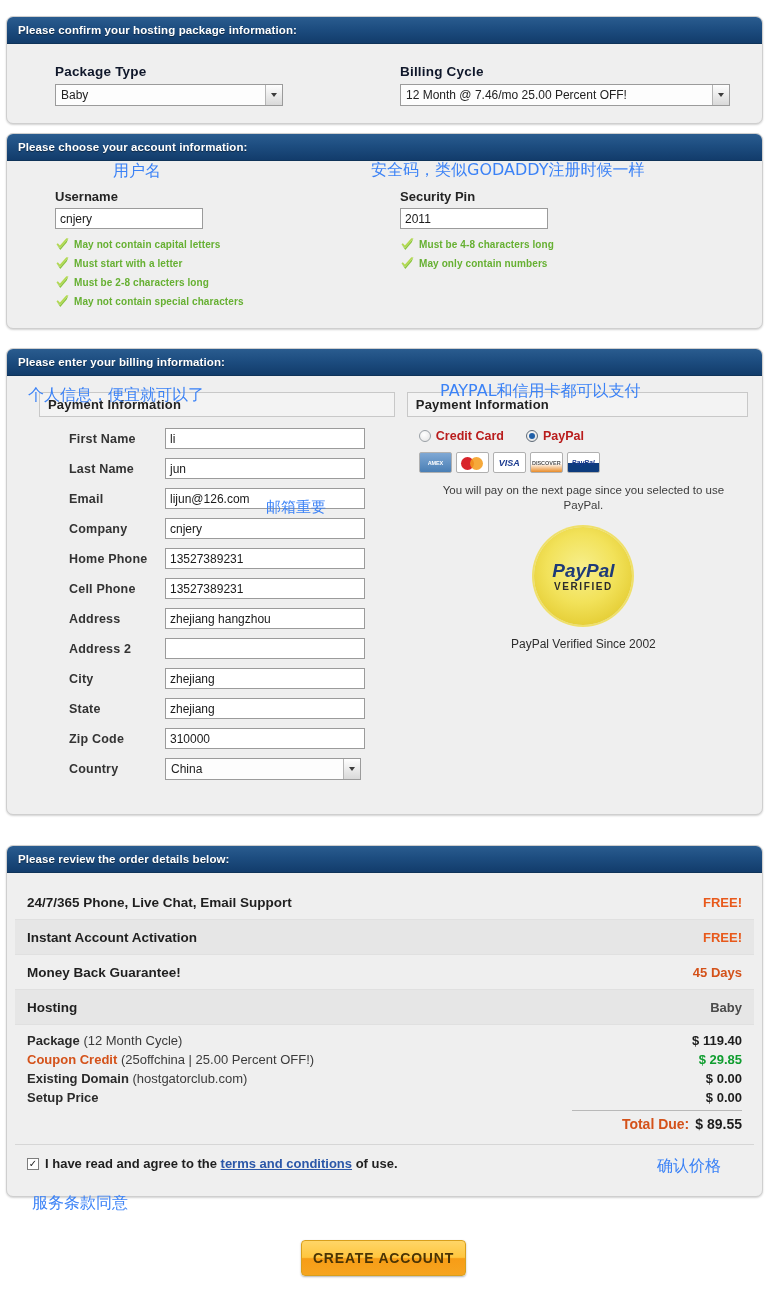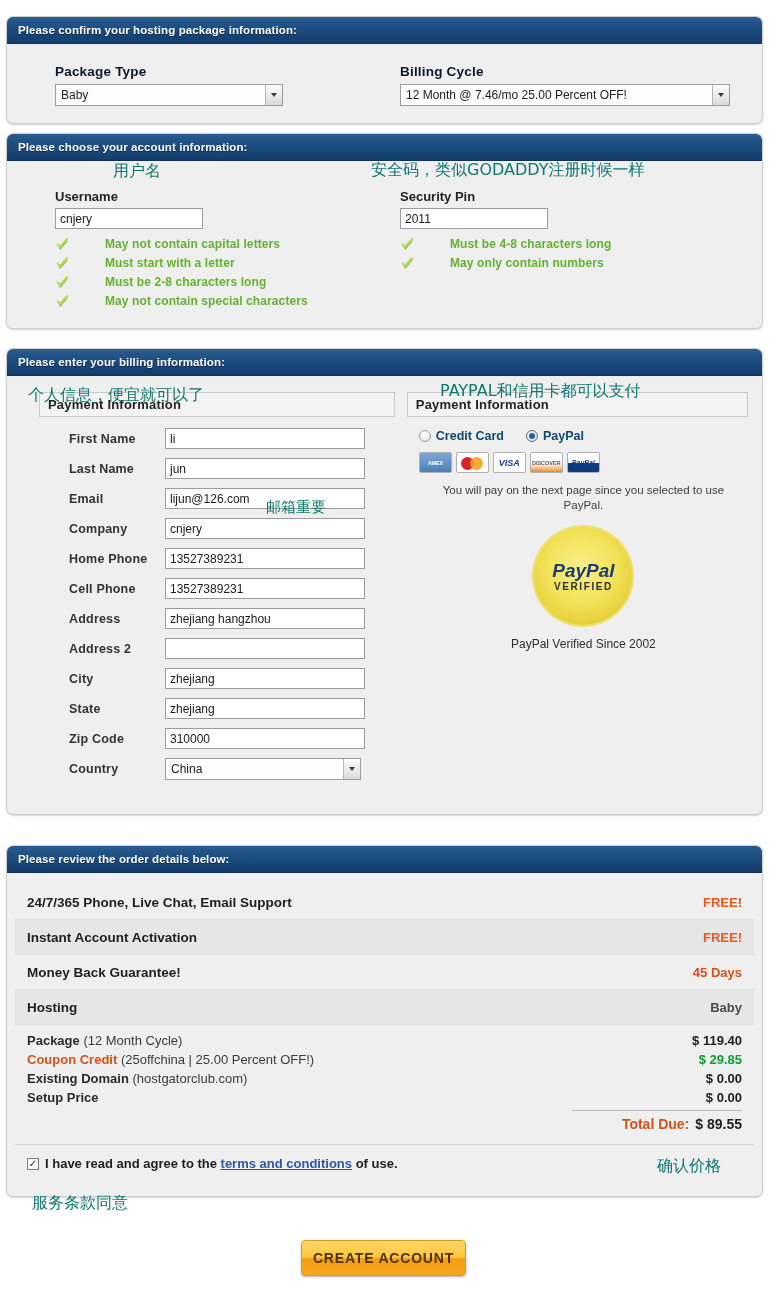--- a/index.html
+++ b/index.html
@@ -96,24 +96,23 @@
     color: #1a1a1a;
     padding: 0 4px;
     display: flex; align-items: center;
     font-family: "Liberation Sans", sans-serif;
   }
   #username-input { width: 148px; }
   #securitypin-input { width: 148px; }
   .rules { margin-top: 8px; }
   .rule {
     display: flex; align-items: center;
-    font-size: 12px; color: #66b032;
+    font-size: 10px; color: #66b032;
     margin-bottom: 5px; font-weight: bold;
     letter-spacing: .1px;
-    gap: 31px;
   }
   .check-icon {
     width: 15px; height: 14px; flex: none;
     margin-right: 4px;
     position: relative;
   }
   .check-icon svg { display:block; }
 
   
   #panel-billing { top: 348px; height: 467px; }
@@ -148,21 +147,21 @@
     border: 1px solid #9aa0a6;
     background: radial-gradient(circle at 40% 35%, #ffffff, #e3e3e3);
     margin-right: 5px; flex:none;
     display:flex; align-items:center; justify-content:center;
   }
   .radio.on { border-color:#5f6b78; background: radial-gradient(circle at 40% 35%, #fdfdfd, #dcdcdc); }
   .radio.on::after {
     content:''; width: 6px; height:6px; border-radius:50%;
     background: #1f5fa8; display:block;
   }
-  .radio-txt { font-size: 12.5px; font-weight: bold; color: #0c4a6e; margin-right: 22px; }
+  .radio-txt { font-size: 12.5px; font-weight: bold; color: #b91c1c; margin-right: 22px; }
   .cards { display:flex; gap:4px; margin: 4px 0 10px 0; }
   .card-logo {
     width: 33px; height: 21px;
     border: 1px solid #b0b0b0;
     border-radius: 2px;
     display:flex; align-items:center; justify-content:center;
     font-size: 7px; font-weight:bold;
     overflow:hidden;
     background:#fff;
     text-align:center;
@@ -253,21 +252,21 @@
     color: #4a3405;
     font-size: 14px; font-weight: bold; letter-spacing: .8px;
     display:flex; align-items:center; justify-content:center;
     box-shadow: 0 1px 2px rgba(0,0,0,.3);
     cursor: pointer;
   }
 
   
   .anno {
     position:absolute;
-    color: #0f766e;
+    color: #3b82f6;
     font-size: 16px;
     font-family: "DejaVu Sans", sans-serif;
     white-space: nowrap;
     font-weight: normal;
     text-align: center;
   }
   #anno-username { left: 113px; top: 161px; }
   #anno-pin { left: 371px; top: 160px; }
   #anno-personal { left: 28px; top: 385px; }
   #anno-payment { left: 440px; top: 381px; }

